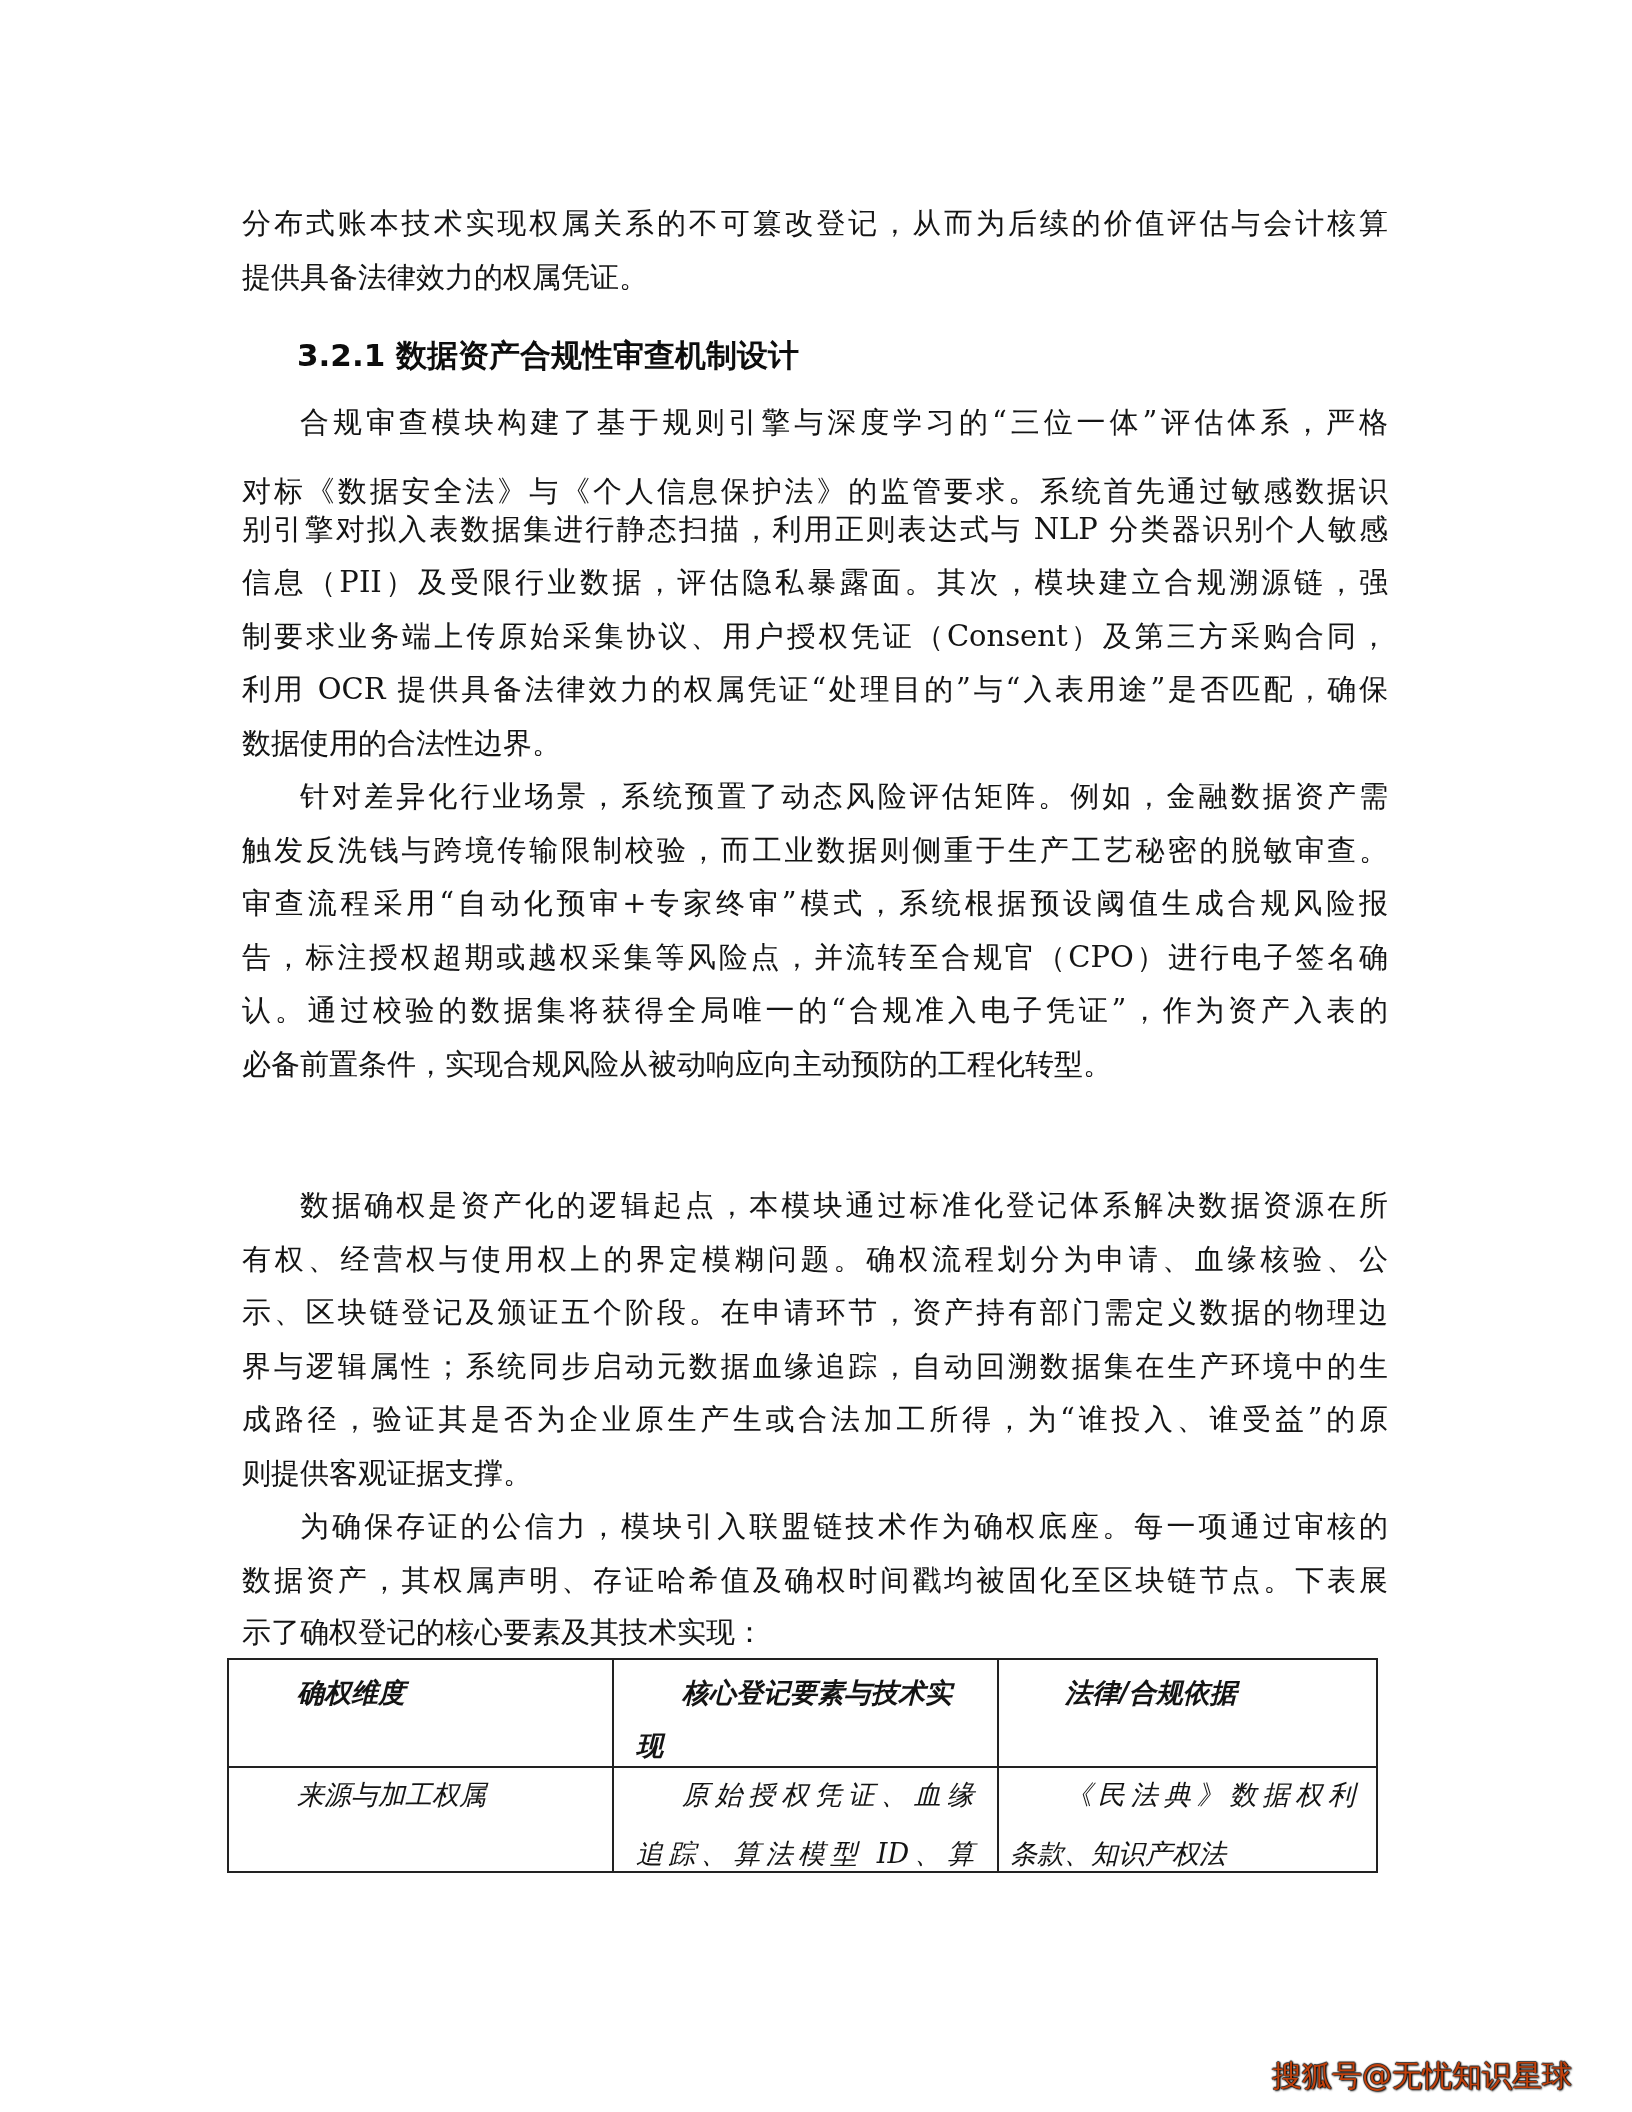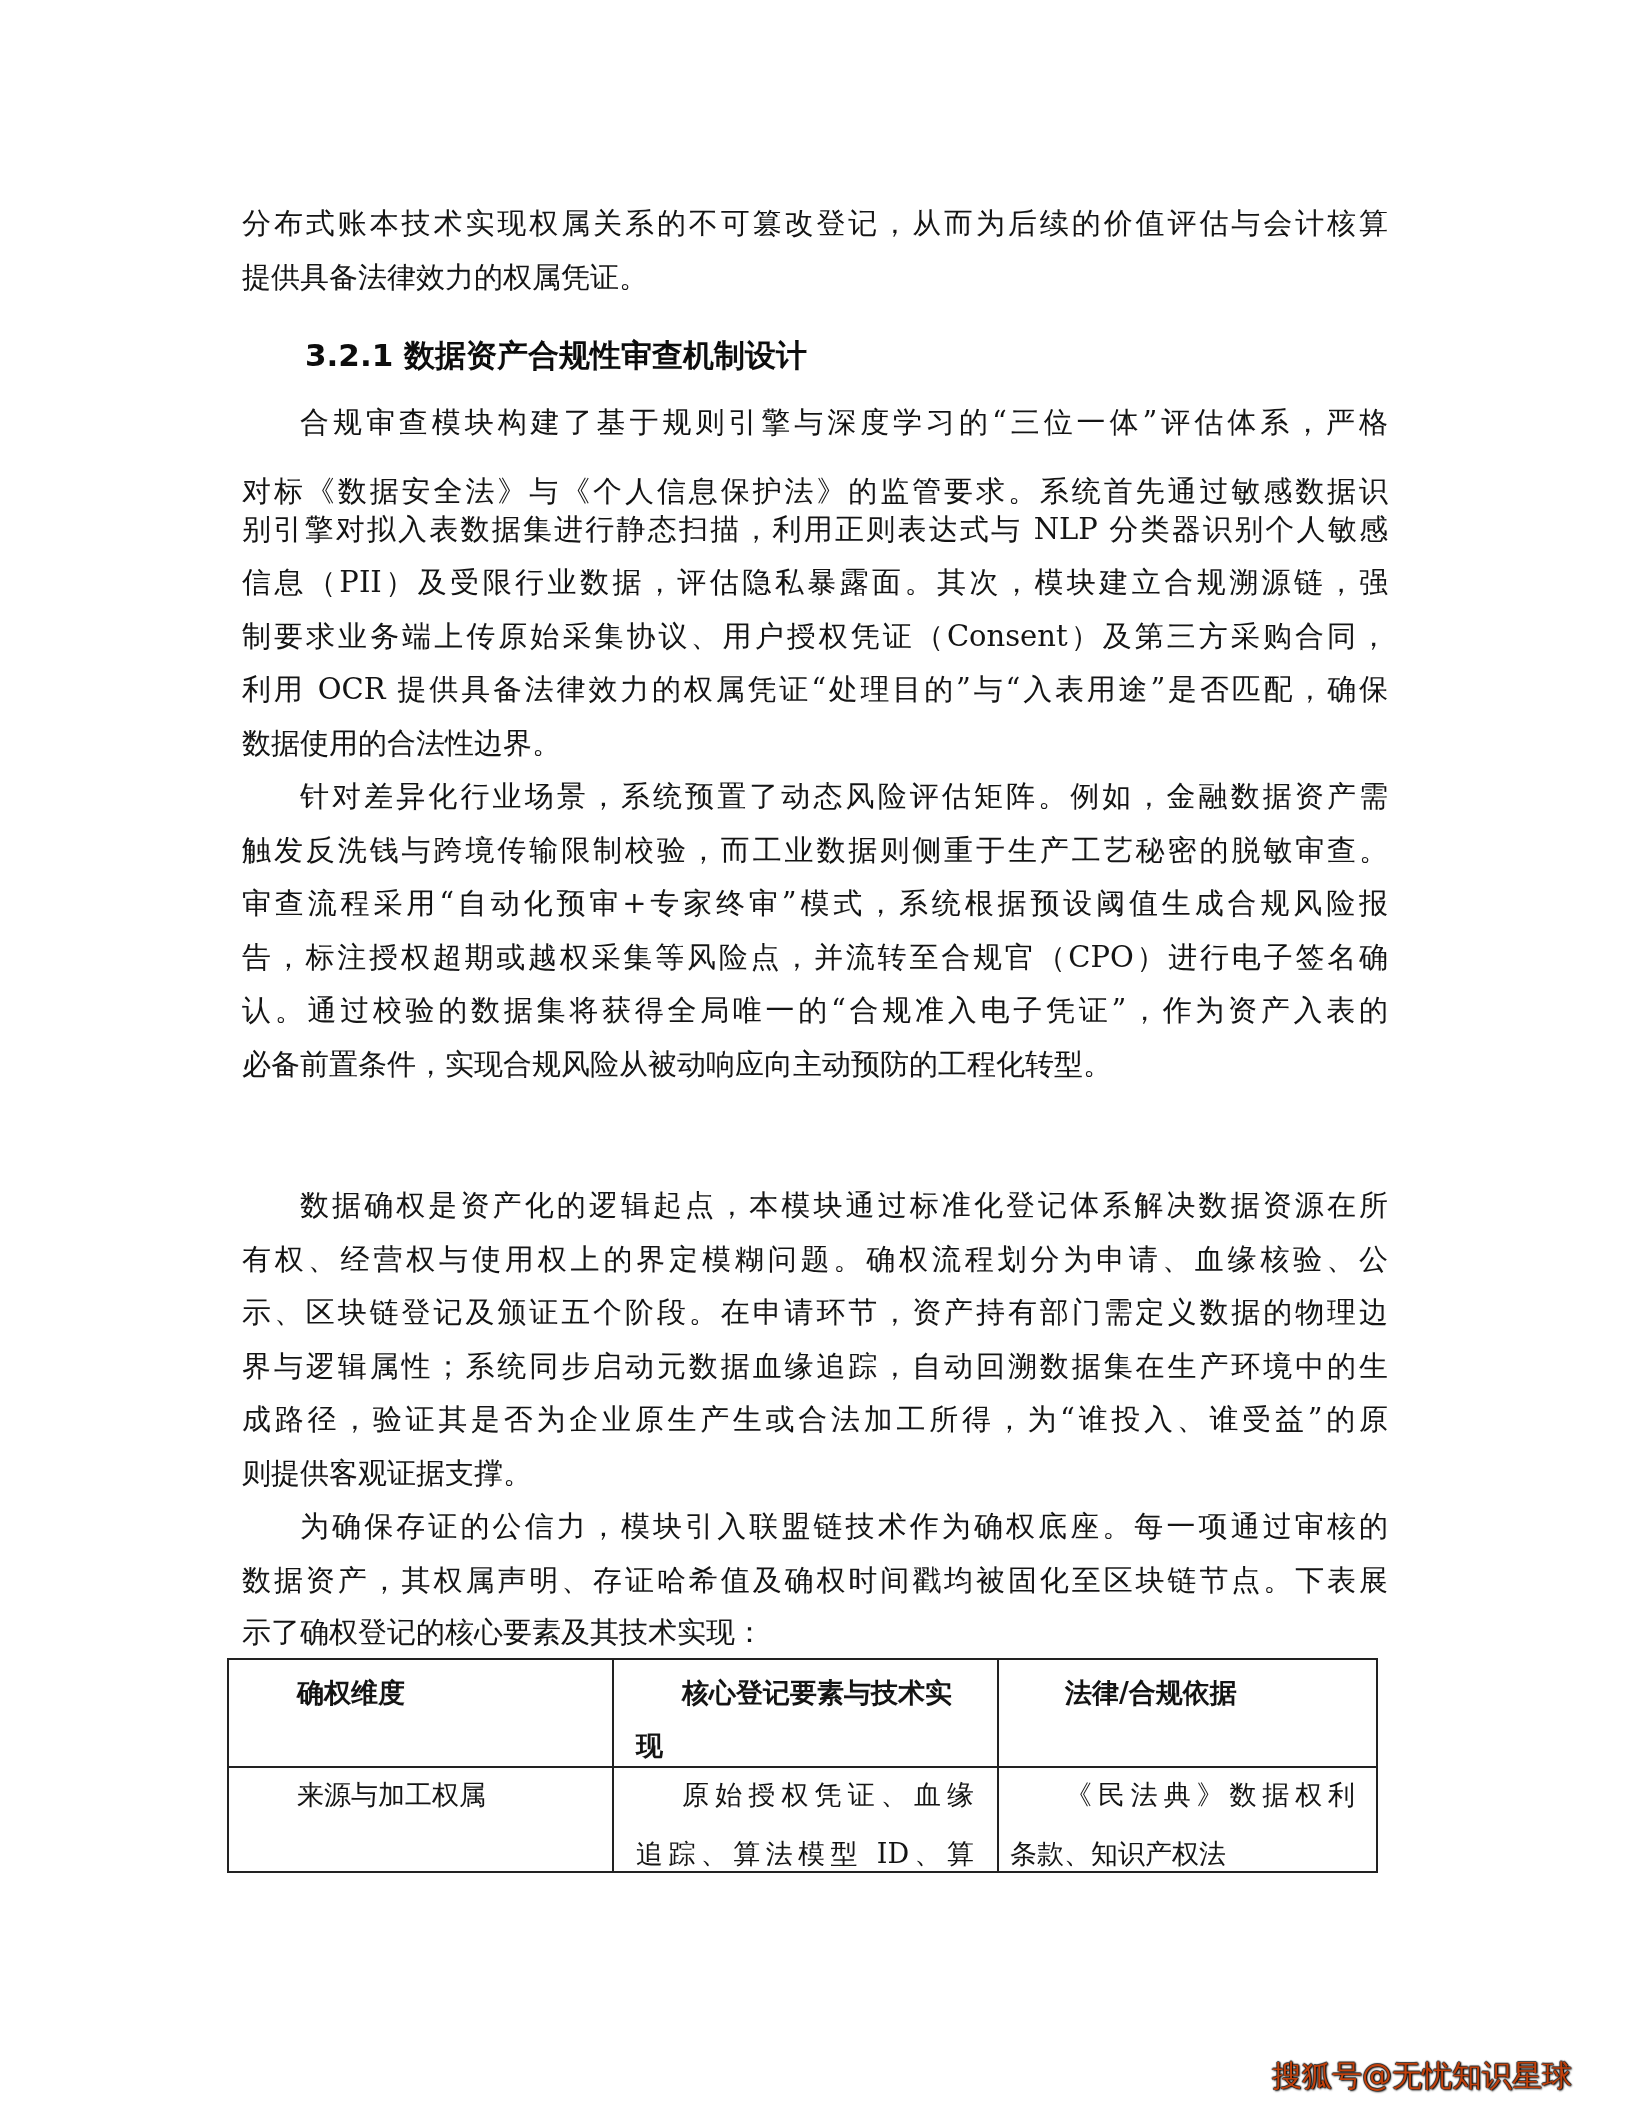--- a/index.html
+++ b/index.html
@@ -4,29 +4,29 @@
 <style>
   html, body { margin: 0; padding: 0; background: #ffffff; }
   body { width: 1632px; height: 2112px; position: relative; overflow: hidden;
          font-family: "DejaVu Serif", "Liberation Serif", serif; color: #111111; }
   .page { position: absolute; left: 0; top: 0; width: 1632px; height: 2112px; background: #ffffff; padding-left: 12px; }
   .line { position: absolute; left: 242px; width: 1146px; height: 40px; line-height: 40px;
           font-size: 29px; white-space: nowrap; text-align: justify; text-align-last: justify;
           font-family: "DejaVu Serif", "Liberation Serif", serif; color: #141414; }
   .line.indent { left: 300px; width: 1088px; }
   .line.last { text-align-last: left; }
-  .heading { position: absolute; left: 305px; height: 44px; line-height: 44px;
+  .heading { position: absolute; left: 297px; height: 44px; line-height: 44px;
              font-size: 31px; font-weight: bold; white-space: nowrap;
              font-family: "DejaVu Sans", "Liberation Sans", sans-serif; color: #0d0d0d; }
   .tbl { position: absolute; left: 227px; top: 1658px; width: 1151px; height: 215px;
          border: 2px solid #222222; box-sizing: border-box; }
   .vline { position: absolute; top: 0; bottom: 0; width: 0; border-left: 2px solid #222222; }
   .hline { position: absolute; left: 0; right: 0; height: 0; border-top: 2px solid #222222; }
   .cell-line { position: absolute; height: 38px; line-height: 38px; font-size: 27px; white-space: nowrap;
-               font-family: "DejaVu Serif", "Liberation Serif", serif; color: #141414; }
+               font-family: "DejaVu Serif", "Liberation Serif", serif; color: #141414; font-style: italic; }
   .cell-line.bold { font-weight: bold; }
   .cell-line.just { text-align: justify; text-align-last: justify; }
   .watermark { position: absolute; left: 1272px; top: 2056px; height: 40px; line-height: 40px;
                font-size: 30px; color: #c2410c; white-space: nowrap;
                font-family: "DejaVu Sans", "Liberation Sans", sans-serif;
                text-shadow: 1px 1px 2px #000000, -1px 0 1px #333333, 0 -1px 1px #333333, 1px 0 1px #333333; }
 </style>
 </head>
 <body>
 

